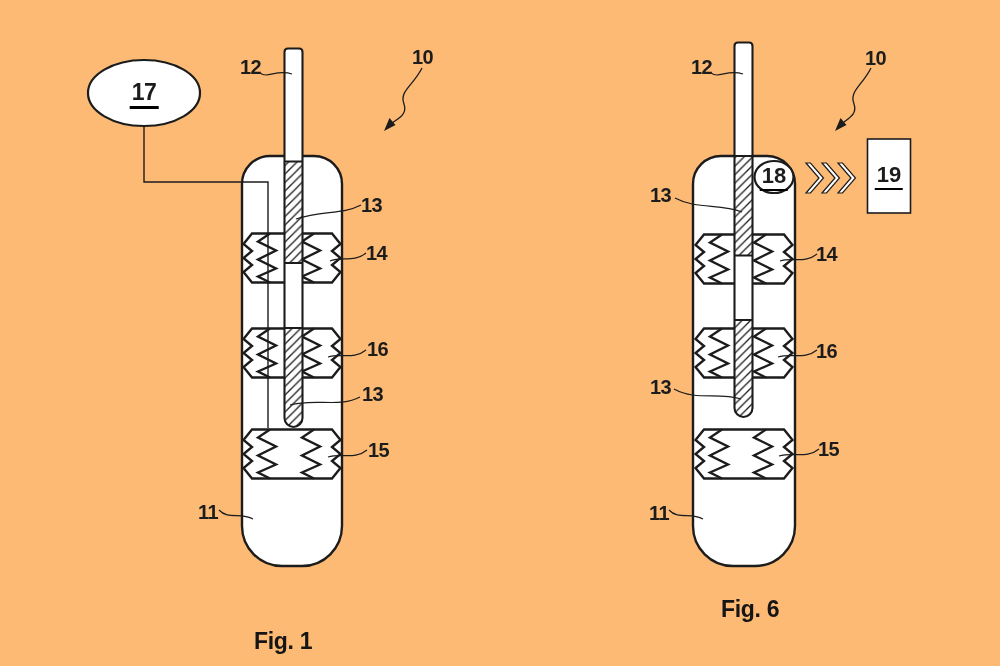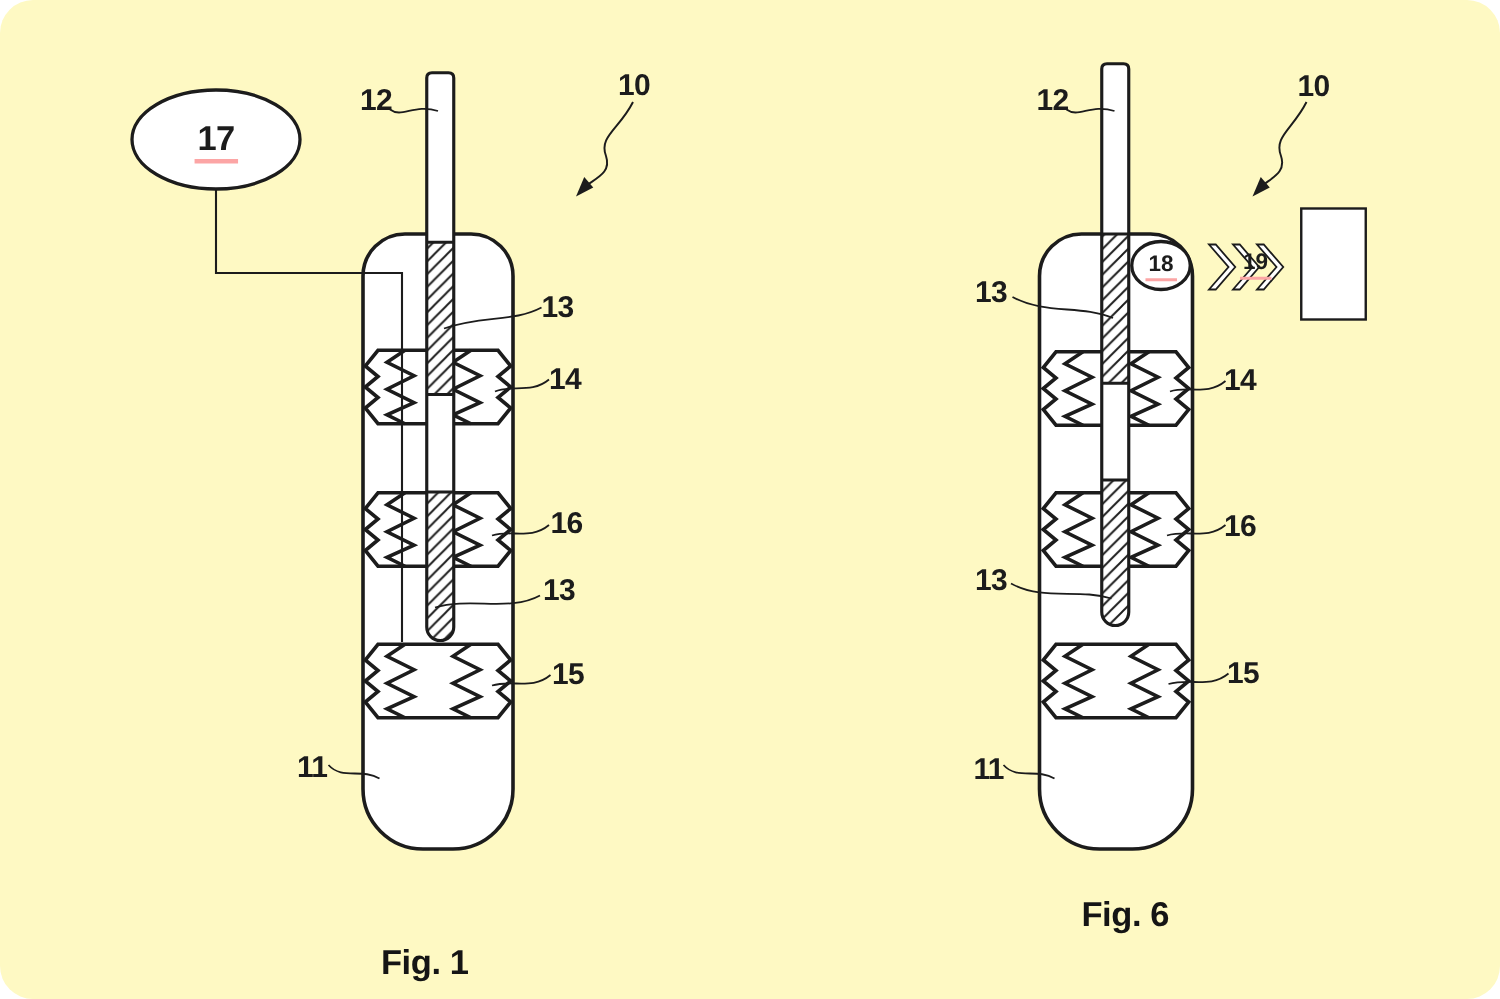--- a/index.html
+++ b/index.html
@@ -1,29 +1,29 @@
 <!DOCTYPE html>
 <html><head>
 <meta charset="utf-8">
 <style>
   html,body{margin:0;padding:0;background:#ffffff;}
   .sheet{
-    position:relative;width:1000px;height:666px;background:#fef9c3;
-    font-family:"Liberation Sans",sans-serif;overflow:hidden;border-radius:22px;
+    position:relative;width:1000px;height:666px;background:#fdba74;
+    font-family:"Liberation Sans",sans-serif;overflow:hidden;
   }
   .art{position:absolute;left:0;top:0;}
   .ref{
     position:absolute;
     font:600 20px/1 "Liberation Sans",sans-serif;
     color:#1c1c1c;letter-spacing:-0.5px;white-space:nowrap;
   }
   .ctr{transform:translate(-50%,-50%);text-align:center;}
-  .u{display:inline-block;border-bottom:3px solid #fca5a5;padding:0 2px 2px 2px;}
+  .u{display:inline-block;border-bottom:3px solid #000000;padding:0 2px 2px 2px;}
   .big{font-size:23px;}
-  .small{font-size:15px;letter-spacing:0;}
+  .small{font-size:22px;letter-spacing:0;}
   .fig-caption{
     position:absolute;
     font:600 23px/1 "Liberation Sans",sans-serif;
     color:#151515;letter-spacing:-0.3px;white-space:nowrap;
   }
 </style>
 </head>
 <body>
 
 <div class="sheet">
@@ -147,18 +147,18 @@
   <div class="ref" style="left:865px;top:48px">10</div>
   <div class="ref" style="left:650px;top:185px">13</div>
   <div class="ref" style="left:816px;top:244px">14</div>
   <div class="ref" style="left:816px;top:341px">16</div>
   <div class="ref" style="left:650px;top:377px">13</div>
   <div class="ref" style="left:818px;top:439px">15</div>
   <div class="ref" style="left:649px;top:503px">11</div>
   <div class="ref ctr small" style="left:774px;top:178px">
     <span class="u" style="border-bottom-width:2.4px">18</span>
   </div>
-  <div class="ref ctr small" style="left:837px;top:177px">
+  <div class="ref ctr small" style="left:889px;top:177px">
     <span class="u" style="border-bottom-width:2.4px">19</span>
   </div>
   <div class="fig-caption" style="left:721px;top:598px">Fig. 6</div>
 
 </div>
 
 </body></html>

